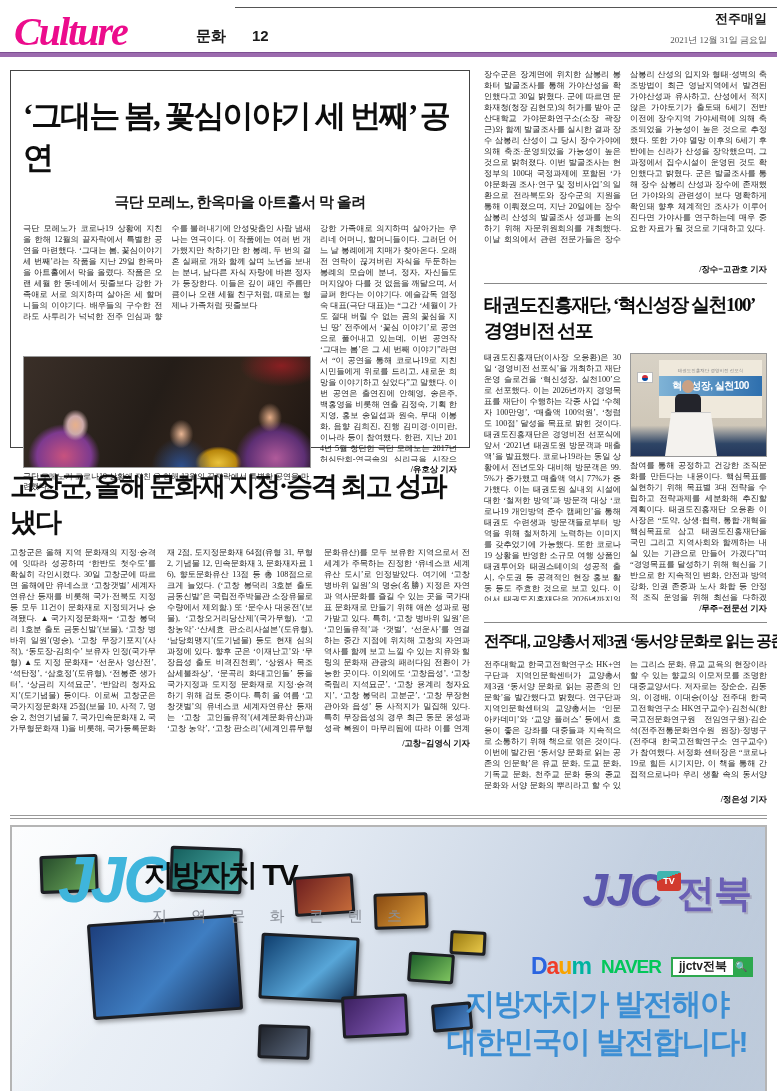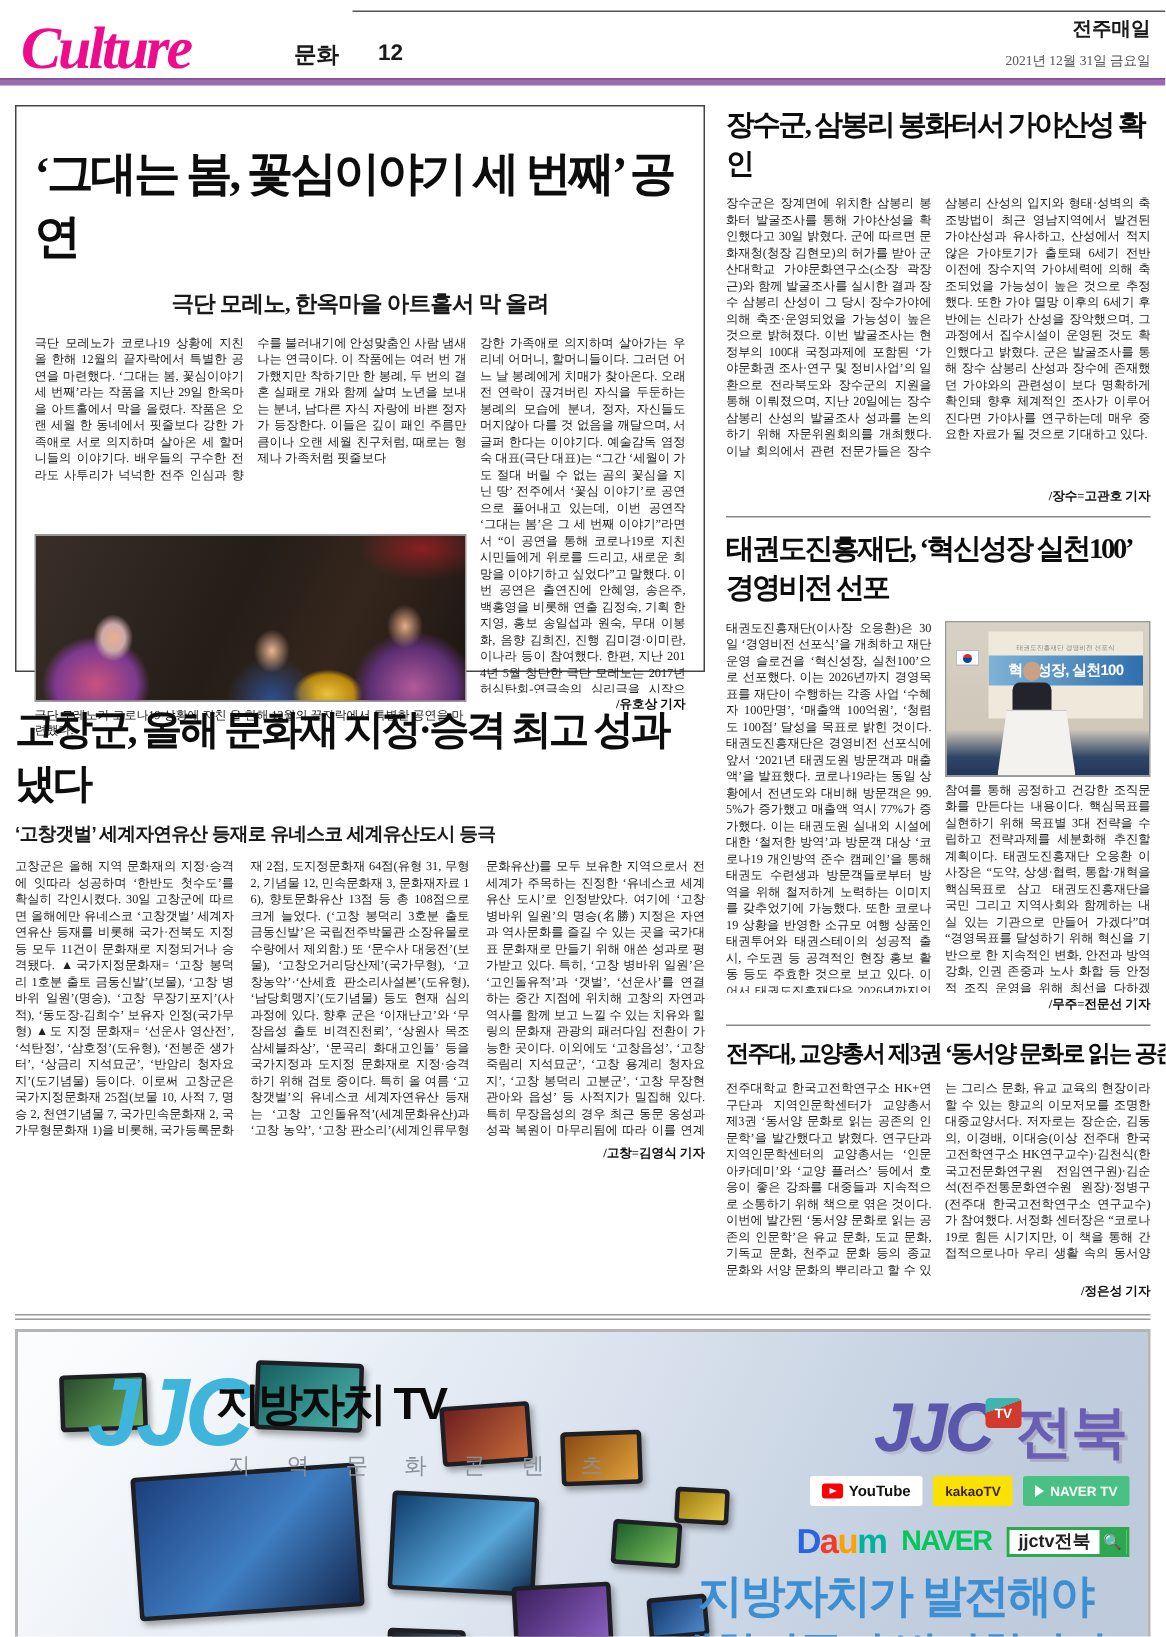--- a/index.html
+++ b/index.html
@@ -148,31 +148,29 @@
         </div>
         <div class="moreno-right">
           <div class="art-body" style="height:238px;">강한 가족애로 의지하며 살아가는 우리네 어머니, 할머니들이다. 그러던 어느 날 봉례에게 치매가 찾아온다. 오래전 연락이 끊겨버린 자식을 두둔하는 봉례의 모습에 분녀, 정자, 자신들도 머지않아 다를 것 없음을 깨달으며, 서글퍼 한다는 이야기다. 예술감독 염정숙 대표(극단 대표)는 “그간 ‘세월이 가도 절대 버릴 수 없는 곰의 꽃심을 지닌 땅’ 전주에서 ‘꽃심 이야기’로 공연으로 풀어내고 있는데, 이번 공연작 ‘그대는 봄’은 그 세 번째 이야기”라면서 “이 공연을 통해 코로나19로 지친 시민들에게 위로를 드리고, 새로운 희망을 이야기하고 싶었다”고 말했다. 이번 공연은 출연진에 안혜영, 송은주, 백홍영을 비롯해 연출 김정숙, 기획 한지영, 홍보 송일섭과 원숙, 무대 이봉화, 음향 김희진, 진행 김미경·이미란, 이나라 등이 참여했다. 한편, 지난 2014년 5월 창단한 극단 모레노는 2017년 허심탄회-연극속의 심리극을 시작으로 ‘매듭’, ‘벽’ 등 다수의 심리극과 전주 찬가 ‘골라골라 빨이빨이’, 시민연극제에 ‘전주서고사의 여행기’ 등을 무대에 올렸다. 또한, 꽃심이야기 1 사람나는 냄새, 2 전주 막걸리와 독짓는 할머니, 그리고 올해 세 번째 ‘그대는 봄’ 작품을 공연했다.</div>
           <div class="byline">/유호상 기자</div>
         </div>
       </div>
     </div>
 
     <div class="gochang">
       <div class="gochang-head">고창군, 올해 문화재 지정·승격 최고 성과냈다</div>
-      <div class="gochang-sub">‘고창갯벌’ 세계자연유산 등재로 유네스코 세계유산도시 등극</div>
       <div class="art-body gochang-body">고창군은 올해 지역 문화재의 지정·승격에 잇따라 성공하며 ‘한반도 첫수도’를 확실히 각인시켰다. 30일 고창군에 따르면 올해에만 유네스코 ‘고창갯벌’ 세계자연유산 등재를 비롯해 국가·전북도 지정 등 모두 11건이 문화재로 지정되거나 승격됐다. ▲국가지정문화재= ‘고창 봉덕리 1호분 출토 금동신발’(보물), ‘고창 병바위 일원’(명승), ‘고창 무장기포지’(사적), ‘동도장-김희수’ 보유자 인정(국가무형) ▲도 지정 문화재= ‘선운사 영산전’, ‘석탄정’, ‘삼호정’(도유형), ‘전봉준 생가터’, ‘상금리 지석묘군’, ‘반암리 청자요지’(도기념물) 등이다. 이로써 고창군은 국가지정문화재 25점(보물 10, 사적 7, 명승 2, 천연기념물 7, 국가민속문화재 2, 국가무형문화재 1)을 비롯해, 국가등록문화재 2점, 도지정문화재 64점(유형 31, 무형 2, 기념물 12, 민속문화재 3, 문화재자료 16), 향토문화유산 13점 등 총 108점으로 크게 늘었다. (‘고창 봉덕리 3호분 출토 금동신발’은 국립전주박물관 소장유물로 수량에서 제외함.) 또 ‘문수사 대웅전’(보물), ‘고창오거리당산제’(국가무형), ‘고창농악’·‘산세효 판소리사설본’(도유형), ‘남당회맹지’(도기념물) 등도 현재 심의과정에 있다. 향후 군은 ‘이재난고’와 ‘무장읍성 출토 비격진천뢰’, ‘상원사 목조삼세불좌상’, ‘문곡리 화대고인돌’ 등을 국가지정과 도지정 문화재로 지정·승격하기 위해 검토 중이다. 특히 올 여름 ‘고창갯벌’의 유네스코 세계자연유산 등재는 ‘고창 고인돌유적’(세계문화유산)과 ‘고창 농악’, ‘고창 판소리’(세계인류무형문화유산)를 모두 보유한 지역으로서 전 세계가 주목하는 진정한 ‘유네스코 세계유산 도시’로 인정받았다. 여기에 ‘고창 병바위 일원’의 명승(名勝) 지정은 자연과 역사문화를 즐길 수 있는 곳을 국가대표 문화재로 만들기 위해 애쓴 성과로 평가받고 있다. 특히, ‘고창 병바위 일원’은 ‘고인돌유적’과 ‘갯벌’, ‘선운사’를 연결하는 중간 지점에 위치해 고창의 자연과 역사를 함께 보고 느낄 수 있는 치유와 힐링의 문화재 관광의 패러다임 전환이 가능한 곳이다. 이외에도 ‘고창읍성’, ‘고창 죽림리 지석묘군’, ‘고창 용계리 청자요지’, ‘고창 봉덕리 고분군’, ‘고창 무장현 관아와 읍성’ 등 사적지가 밀집해 있다. 특히 무장읍성의 경우 최근 동문 옹성과 성곽 복원이 마무리됨에 따라 이를 연계한 역사탐방 코스가 운영될 예정이다. 고창군은 지역의 문화유산과 자연유산을 보존하면서 문화콘텐츠 개발 활동, 최첨단 IT기술을 이용한 슬기로운 활용방안을 찾고 있다. 실제 고인돌 유적지가 문화재청의 ‘2022 세계유산 미디어아트 사업’에 선정돼 프로젝션 맵핑 등 최첨단 융합기술을 활용한 미디어아트가 선보인다.</div>
       <div class="byline">/고창=김영식 기자</div>
     </div>
 
   </div>
 
   <div class="col-right">
 
     <div>
-      <div class="rart-head">장수군, 삼봉리 봉화터서 가야산성 확인</div>
       <div class="art-body jangsu-body">장수군은 장계면에 위치한 삼봉리 봉화터 발굴조사를 통해 가야산성을 확인했다고 30일 밝혔다. 군에 따르면 문화재청(청장 김현모)의 허가를 받아 군산대학교 가야문화연구소(소장 곽장근)와 함께 발굴조사를 실시한 결과 장수 삼봉리 산성이 그 당시 장수가야에 의해 축조·운영되었을 가능성이 높은 것으로 밝혀졌다. 이번 발굴조사는 현 정부의 100대 국정과제에 포함된 ‘가야문화권 조사·연구 및 정비사업’의 일환으로 전라북도와 장수군의 지원을 통해 이뤄졌으며, 지난 20일에는 장수 삼봉리 산성의 발굴조사 성과를 논의하기 위해 자문위원회의를 개최했다. 이날 회의에서 관련 전문가들은 장수 삼봉리 산성의 입지와 형태·성벽의 축조방법이 최근 영남지역에서 발견된 가야산성과 유사하고, 산성에서 적지 않은 가야토기가 출토돼 6세기 전반 이전에 장수지역 가야세력에 의해 축조되었을 가능성이 높은 것으로 추정했다. 또한 가야 멸망 이후의 6세기 후반에는 신라가 산성을 장악했으며, 그 과정에서 집수시설이 운영된 것도 확인했다고 밝혔다. 군은 발굴조사를 통해 장수 삼봉리 산성과 장수에 존재했던 가야와의 관련성이 보다 명확하게 확인돼 향후 체계적인 조사가 이루어진다면 가야사를 연구하는데 매우 중요한 자료가 될 것으로 기대하고 있다.</div>
       <div class="byline">/장수=고관호 기자</div>
     </div>
 
     <div class="hr-div"></div>
 
     <div>
       <div class="rart-head">태권도진흥재단, ‘혁신성장 실천100’ 경영비전 선포</div>
       <div class="tk-cols">
         <div class="art-body tk-left">태권도진흥재단(이사장 오응환)은 30일 ‘경영비전 선포식’을 개최하고 재단 운영 슬로건을 ‘혁신성장, 실천100’으로 선포했다. 이는 2026년까지 경영목표를 재단이 수행하는 각종 사업 ‘수혜자 100만명’, ‘매출액 100억원’, ‘청렴도 100점’ 달성을 목표로 밝힌 것이다. 태권도진흥재단은 경영비전 선포식에 앞서 ‘2021년 태권도원 방문객과 매출액’을 발표했다. 코로나19라는 동일 상황에서 전년도와 대비해 방문객은 99.5%가 증가했고 매출액 역시 77%가 증가했다. 이는 태권도원 실내외 시설에 대한 ‘철저한 방역’과 방문객 대상 ‘코로나19 개인방역 준수 캠페인’을 통해 태권도 수련생과 방문객들로부터 방역을 위해 철저하게 노력하는 이미지를 갖추었기에 가능했다. 또한 코로나19 상황을 반영한 소규모 여행 상품인 태권투어와 태권스테이의 성공적 출시, 수도권 등 공격적인 현장 홍보 활동 등도 주효한 것으로 보고 있다. 이어서 태권도진흥재단은 2026년까지의 경영비전을 ‘혁신성장 실천100’으로 선포하고 핵심목표로 ‘도약’과 ‘상생·협력’, ‘통합·개혁’을 발표했다. ‘도약’은 남녀노소 누구나 즐길 수 있는 태권도 문화를 만들고, ‘상생·협력’은 태권도 활성화를 위해 공공과 민간이 함께하는 발전적 관계 형성, ‘통합과 개혁’은 소통과</div>
@@ -249,33 +247,20 @@
     </div>
 
   <div class="ad-jjc">JJC</div>
   <div class="ad-title">지방자치 TV</div>
   <div class="ad-subtitle">지 역 문 화 콘 텐 츠</div>
 
   <div class="ad-logo2">
     <span class="jjc">JJC</span><span class="ad-cube">TV</span><span class="region">전북</span>
   </div>
 
-  <div class="ad-btnrow">
-    <div class="btn-chip btn-youtube">
-      <span class="yt-play"></span>
-      <span>YouTube</span>
-    </div>
-    <div class="btn-chip btn-kakao">
-      <span>kakaoTV</span>
-    </div>
-    <div class="btn-chip btn-naver">
-      <span class="nv-play"></span>
-      <span>NAVER TV</span>
-    </div>
-  </div>
 
   <div class="ad-portalrow">
     <div class="daum">
       <span>D</span><span>a</span><span>u</span><span>m</span>
     </div>
     <div class="naver-word">NAVER</div>
     <div class="search-box">
       <span class="q">jjctv전북</span>
       <span class="search-btn">🔍</span>
     </div>

